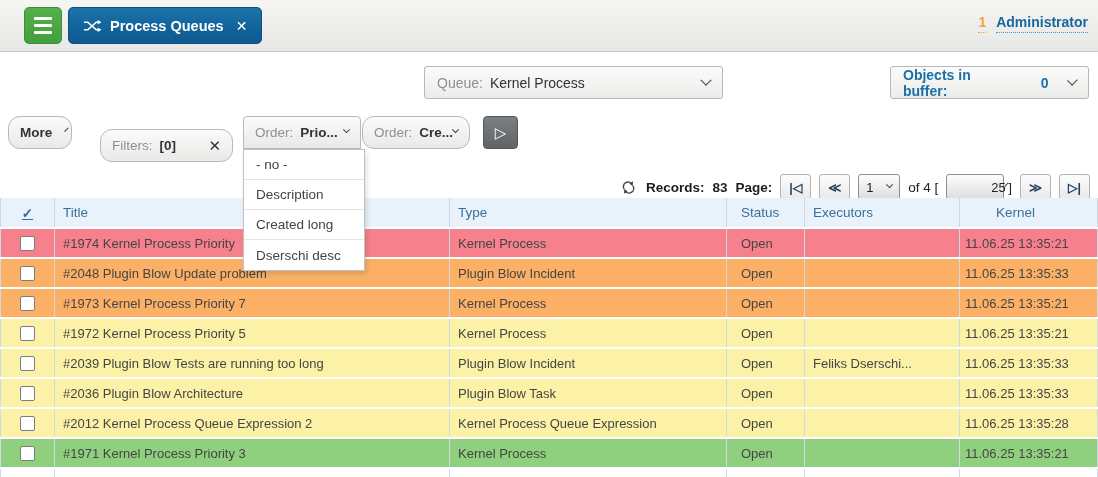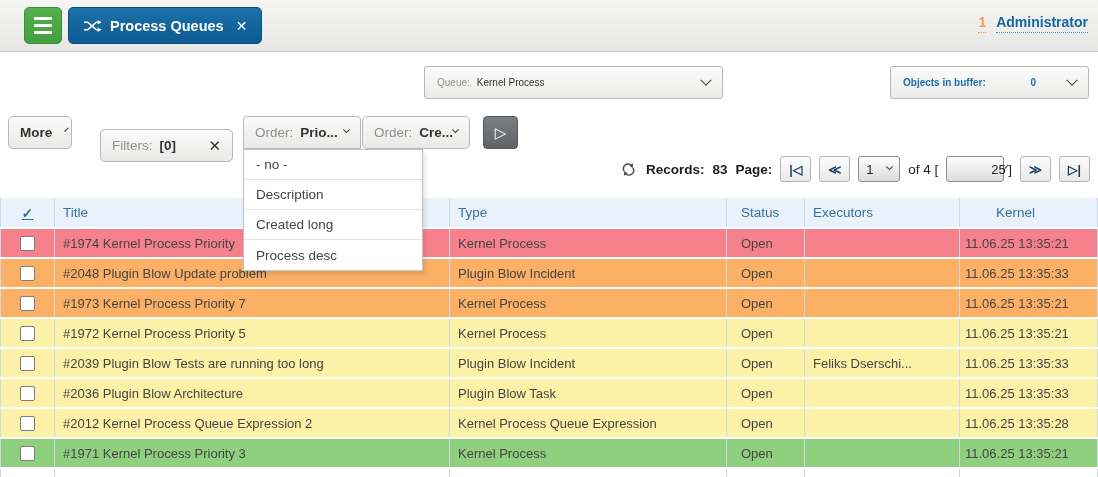--- a/index.html
+++ b/index.html
@@ -39,67 +39,67 @@
   
   .page-title {
     position:absolute; left:8px; top:62px; font-size:27px; font-weight:400;
     color:#1b6fa9; letter-spacing:0.2px;
   }
   .title-o { text-decoration:underline; margin-right:7px; }
 
   .select-btn {
     position:absolute; display:flex; align-items:center; height:33px;
     background:linear-gradient(#fbfbfb,#ececea); border:1px solid #b8b8b8;
-    border-radius:3px; font-size:10px; padding:0 12px; cursor:pointer;
+    border-radius:3px; font-size:14px; padding:0 12px; cursor:pointer;
   }
   .queue-select { left:424px; top:66px; width:299px; }
   .buffer-btn   { left:890px; top:66px; width:199px; font-weight:bold; color:#1b6fa9;gap:21px; }
   .lbl { color:#8f8f8f; margin-right:7px; }
   .val { color:#333; font-weight:600; }
 
   .chev {
     display:inline-block; width:8px; height:8px;
     border-right:1.6px solid #444; border-bottom:1.6px solid #444;
     transform:rotate(45deg) translate(-2px,-2px); margin-left:auto;
   }
   .chev.sm { width:5px; height:5px; margin-left:6px; }
 
   
   .tb-btn {
     position:absolute; top:116px; height:33px; display:flex; align-items:center;
     background:linear-gradient(#fbfbfb,#e9e9e7); border:1px solid #b8b8b8;
-    border-radius:5px; font-size:13.5px; padding:0 11px; cursor:pointer;
+    border-radius:12px; font-size:13.5px; padding:0 11px; cursor:pointer;
   }
   .more-btn   { left:8px;   width:64px;  font-weight:600; gap:8px; }
   .filters-btn{ left:100px; width:133px;margin-top:13px; }
   .order1-btn { left:243px; width:118px; border-radius:4px 4px 0 0; }
   .order2-btn { left:362px; width:108px; }
   .filters-x { margin-left:auto; font-size:15px; color:#333; cursor:pointer; }
   .play-btn {
     position:absolute; left:483px; top:116px; width:35px; height:33px;
     background:linear-gradient(#7b7f82,#606467); border:1px solid #53575a;
     border-radius:4px; display:flex; align-items:center; justify-content:center;
     color:#fff; font-size:15px; cursor:pointer;
   }
 
   
   .dropdown {
-    position:absolute; left:243px; top:149px; width:180px; background:#0f172a;
+    position:absolute; left:243px; top:149px; width:122px; background:#0f172a;
     border:1px solid #c2c2c2; box-shadow:2px 3px 5px rgba(0,0,0,0.12); z-index:20;
   }
   .dropdown .opt {
     height:30px; display:flex; align-items:center; padding:0 12px;
     font-size:13.5px; color:#444; border-bottom:1px solid #e4e4e4; cursor:pointer;
     background:#fff;
   }
   .dropdown .opt:last-child { border-bottom:none; }
 
   
   .records {
-    position:absolute; top:154px; right:8px; height:30px;
+    position:absolute; top:172px; right:8px; height:30px;
     display:flex; align-items:center; gap:8px; font-size:13.5px; color:#222;
   }
   .rec-label { font-weight:600; color:#1d1d1d; }
   .rec-num { font-weight:bold; }
   .pg-btn {
     display:inline-flex; align-items:center; justify-content:center;
     width:31px; height:26px; background:linear-gradient(#fdfdfd,#e9e9e9);
     border:1px solid #b3b3b3; border-radius:3px; color:#1e3d5c;
     font-size:12.5px; font-weight:bold; cursor:pointer;
   }
@@ -208,21 +208,21 @@
   </div>
 
   <div class="play-btn">
     <span>▷</span>
   </div>
 
   <div class="dropdown">
     <div class="opt">- no -</div>
     <div class="opt">Description</div>
     <div class="opt">Created long</div>
-    <div class="opt">Process desc</div>
+    <div class="opt">Dserschi desc</div>
   </div>
 
   <div class="records">
     <span class="refresh-ic">
       <svg width="15" height="15" viewBox="0 0 16 16">
         <g stroke="#4a4a4a" stroke-width="1.6" fill="none">
           <path d="M3.2 9.8 A5.1 5.1 0 0 1 12 4.6"></path>
           <path d="M12.8 6.2 A5.1 5.1 0 0 1 4 11.4"></path>
         </g>
         <g fill="#4a4a4a">

